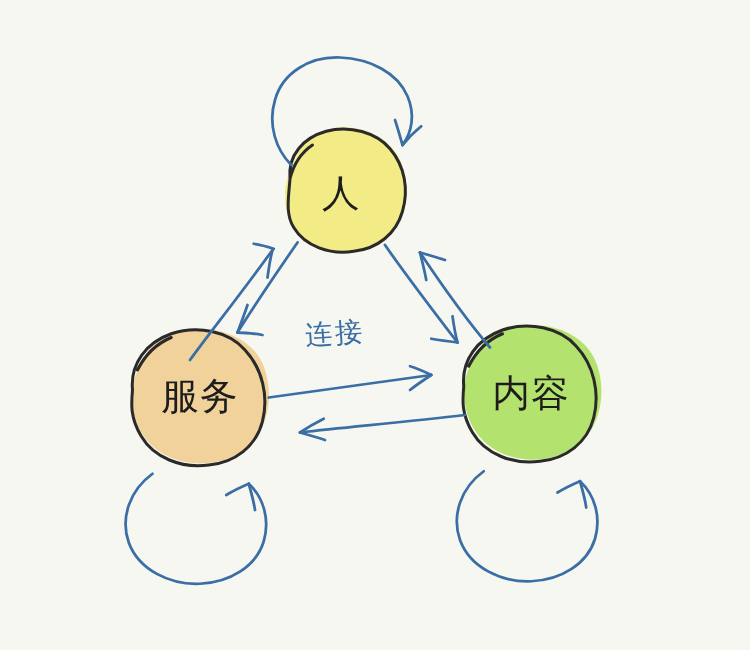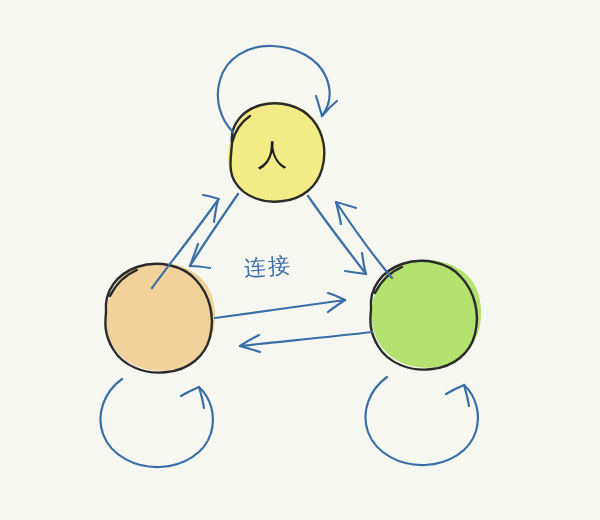--- a/index.html
+++ b/index.html
@@ -142,17 +142,19 @@
                  C376,454 401,466 425,465 C449,464 470,451 476,431
                  C481,414 476,396 464,385"></path>
         <path d="M464,385 C466,392 468,399 469,406"></path>
         <path d="M464,385 C457,388 451,391 446,394"></path>
       </g>
     </g>
   </svg>
 
   <div class="node-label" style="left:273px; top:155px;">人</div>
 
+  <div class="node-label" style="left:160px; top:318px;">服务</div>
 
+  <div class="node-label" style="left:425px; top:315px;">内容</div>
 
   <div class="edge-label" style="left:268px; top:267px;">连接</div>
 
 </div>
 
 </body></html>

